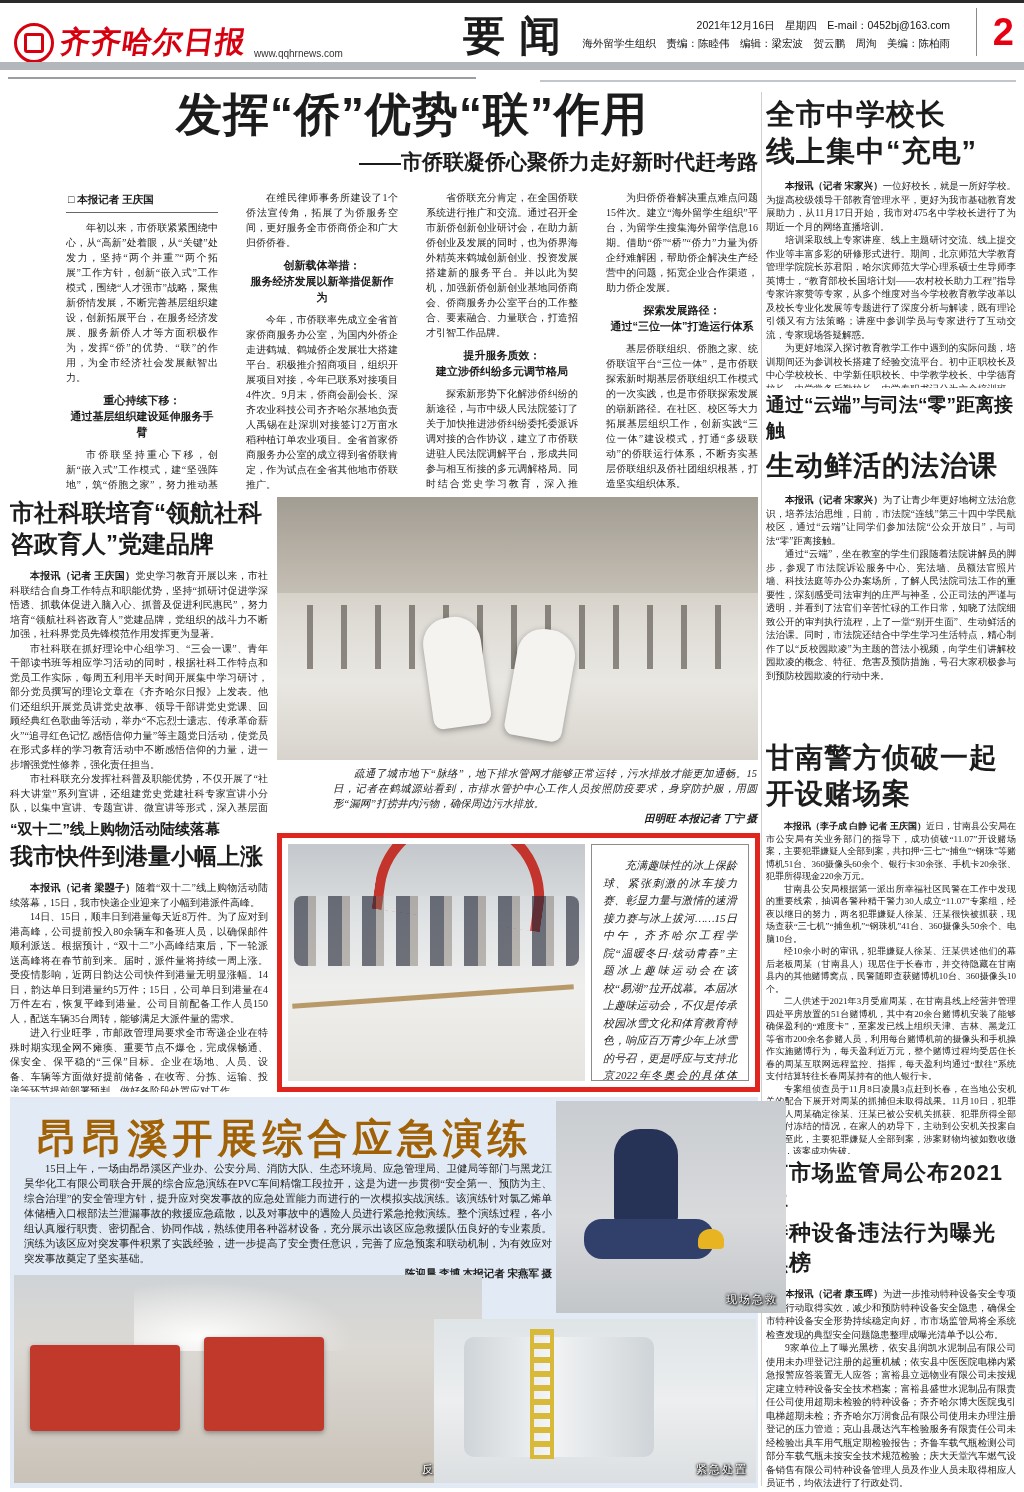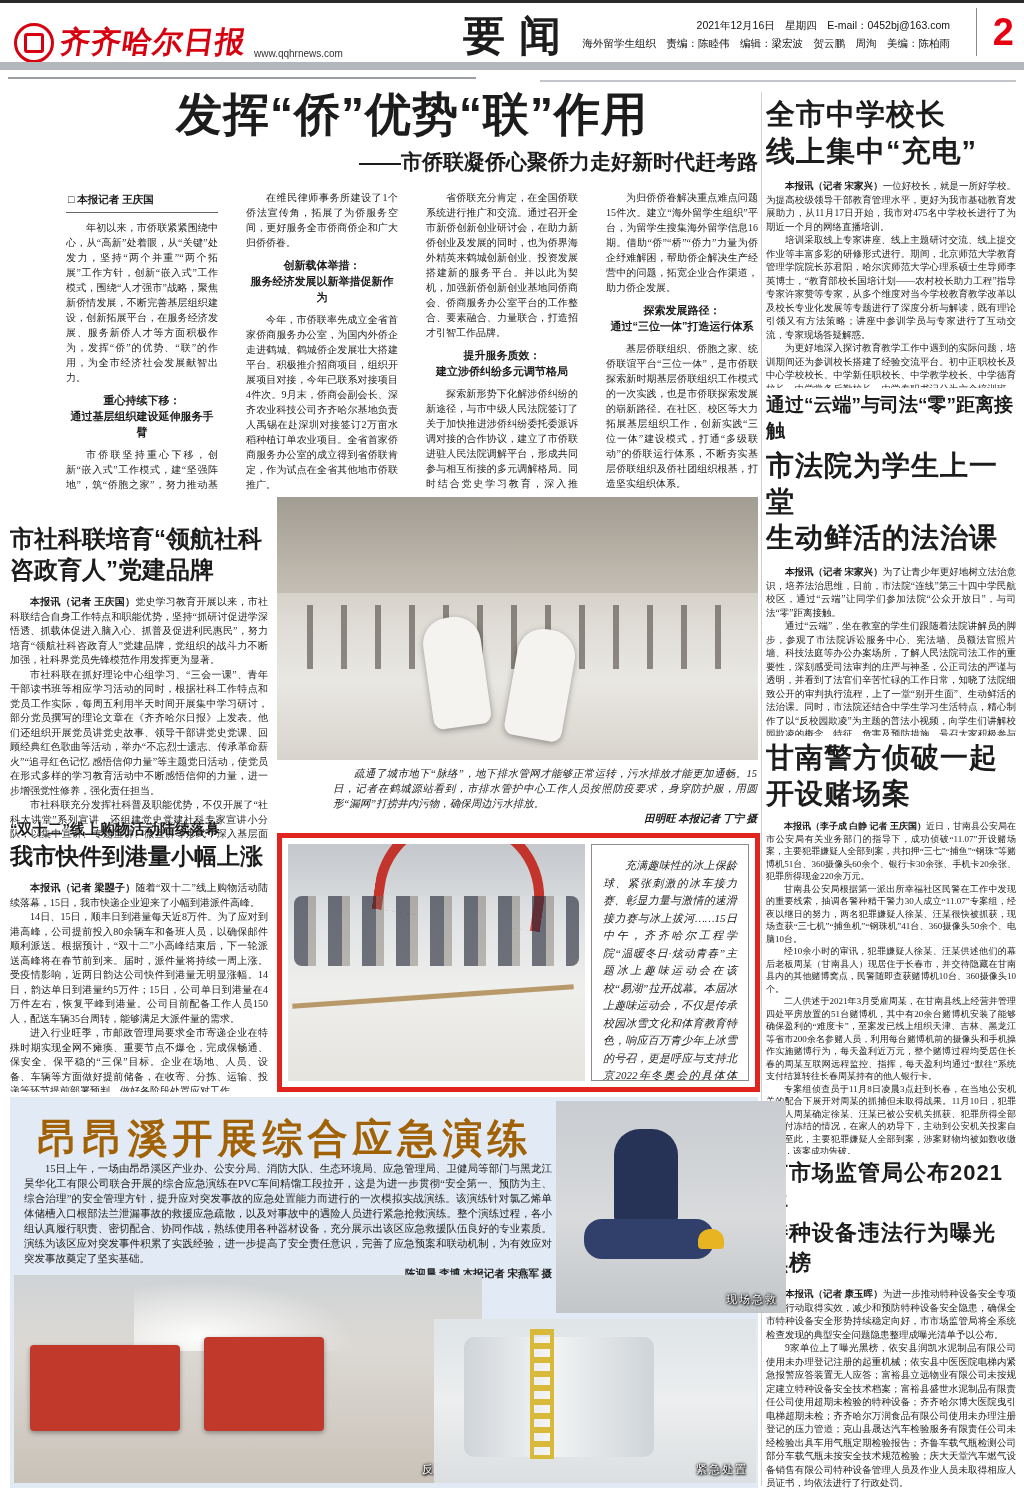--- a/index.html
+++ b/index.html
@@ -44,21 +44,21 @@
   .rc-body{margin-top:10px;font-size:9.5px;line-height:13.5px;}
   .art-school{top:96px;height:292px;}
   .art-court{top:392px;height:344px;}
   .art-court .rc-title{font-size:28px;line-height:36px;}
   .art-gambling{top:740px;height:414px;}
   .art-gambling .rc-title{font-size:28px;line-height:36px;}
   .art-gambling .rc-body{font-size:9px;line-height:12.5px;margin-top:8px;}
   .art-blacklist{top:1158px;height:330px;}
   .art-blacklist .rc-title{font-size:22px;line-height:30px;}
   
-  .shekelian{left:10px;top:523px;width:258px;height:320px;overflow:hidden;}
+  .shekelian{left:10px;top:497px;width:258px;height:320px;overflow:hidden;}
   .lm-title{font-family:"Liberation Sans",sans-serif;font-weight:900;font-size:24px;line-height:31px;}
   .lm-body{margin-top:10px;font-size:10px;line-height:14.5px;}
   .express{left:10px;top:820px;width:258px;height:272px;overflow:hidden;}
   .exp-kicker{font-family:"Liberation Sans",sans-serif;font-weight:700;font-size:15px;}
   .exp-title{font-family:"Liberation Sans",sans-serif;font-weight:900;font-size:23px;line-height:29px;margin-top:3px;}
   
   .photo{position:relative;overflow:hidden;}
   .photo-sewer{left:277px;top:497px;width:481px;height:263px;
         background:linear-gradient(180deg,#b9b3a8 0%,#cfc9be 26%,#dfdcd6 48%,#e9e7e2 70%,#d8d4cd 100%);}
   .bldg{position:absolute;left:0;top:0;width:100%;height:96px;background:linear-gradient(180deg,#8f8a80,#b5afa4);opacity:.55;}
@@ -182,21 +182,20 @@
     <div class="rc-body">
       <p><b class="intro">本报讯（记者 宋家兴）</b><span>一位好校长，就是一所好学校。为提高校级领导干部教育管理水平，更好为我市基础教育发展助力，从11月17日开始，我市对475名中学校长进行了为期近一个月的网络直播培训。</span></p>
       <p>培训采取线上专家讲座、线上主题研讨交流、线上提交作业等丰富多彩的研修形式进行。期间，北京师范大学教育管理学院院长苏君阳，哈尔滨师范大学心理系硕士生导师李英博士，“教育部校长国培计划——农村校长助力工程”指导专家许家赞等专家，从多个维度对当今学校教育教学改革以及校长专业化发展等专题进行了深度分析与解读，既有理论引领又有方法策略；讲座中参训学员与专家进行了互动交流，专家现场答疑解惑。</p>
       <p>为更好地深入探讨教育教学工作中遇到的实际问题，培训期间还为参训校长搭建了经验交流平台。初中正职校长及中心学校校长、中学新任职校长、中学教学校长、中学德育校长、中学常务后勤校长、中学专职书记分为六个培训班，围绕当前学校教育教学中最热门、最关注的话题确定主题进行研讨交流。</p>
     </div>
   </div>
 
   <div class="rc-art art-court">
     <div class="rc-kicker">通过“云端”与司法“零”距离接触</div>
     <div class="rc-title">
-      <div>市法院为学生上一堂</div>
       <div>生动鲜活的法治课</div>
     </div>
     <div class="rc-body">
       <p><b class="intro">本报讯（记者 宋家兴）</b><span>为了让青少年更好地树立法治意识，培养法治思维，日前，市法院“连线”第三十四中学民航校区，通过“云端”让同学们参加法院“公众开放日”，与司法“零”距离接触。</span></p>
       <p>通过“云端”，坐在教室的学生们跟随着法院讲解员的脚步，参观了市法院诉讼服务中心、宪法墙、员额法官照片墙、科技法庭等办公办案场所，了解人民法院司法工作的重要性，深刻感受司法审判的庄严与神圣，公正司法的严谨与透明，并看到了法官们辛苦忙碌的工作日常，知晓了法院细致公开的审判执行流程，上了一堂“别开生面”、生动鲜活的法治课。同时，市法院还结合中学生学习生活特点，精心制作了以“反校园欺凌”为主题的普法小视频，向学生们讲解校园欺凌的概念、特征、危害及预防措施，号召大家积极参与到预防校园欺凌的行动中来。</p>
 
     </div>
   </div>
 
   <div class="rc-art art-gambling">

